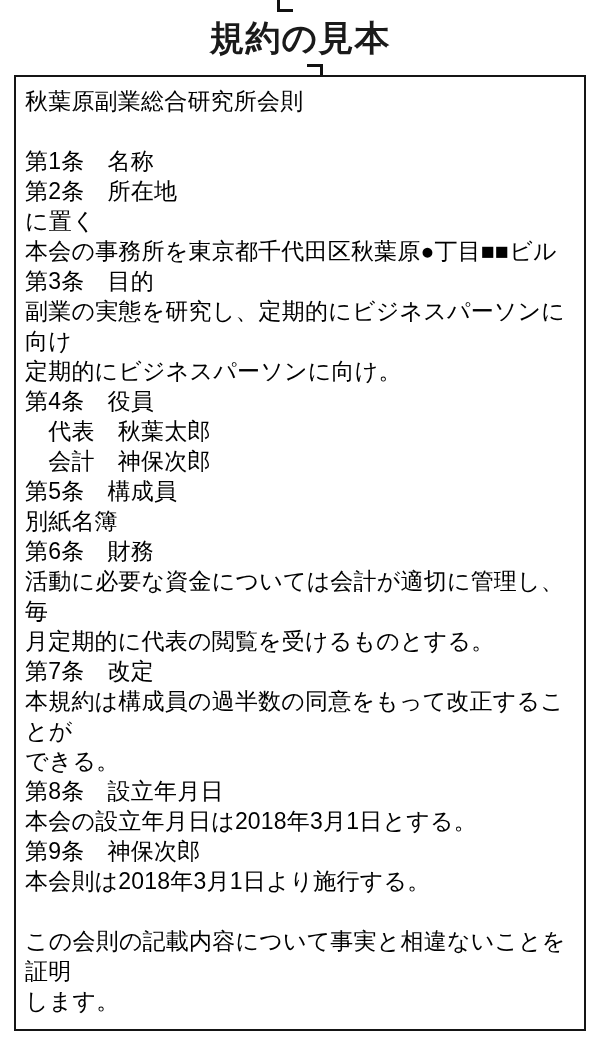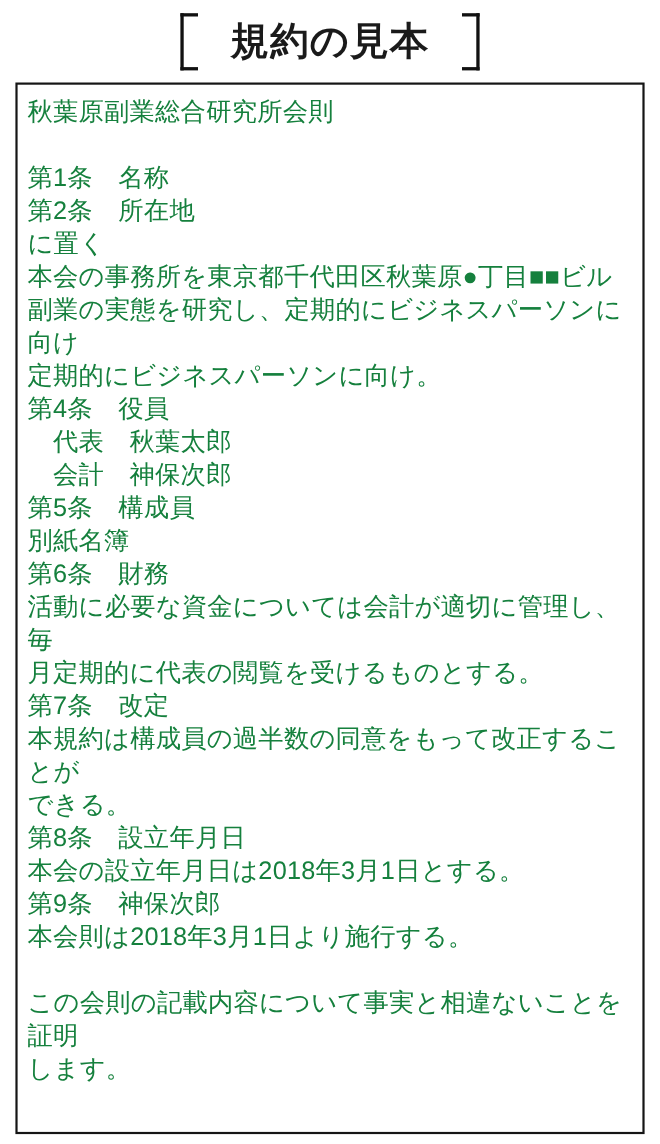--- a/index.html
+++ b/index.html
@@ -19,20 +19,21 @@
   
   .title-row {
     position: absolute;
     top: 10px;
     left: 0;
     width: 600px;
     height: 56px;
     display: flex;
     align-items: center;
     justify-content: center;
+    flex-direction: column;
   }
   .bracket {
     width: 16px;
     height: 52px;
     flex: 0 0 auto;
   }
   .bracket.left {
     border-left: 3px solid #111;
     border-top: 3px solid #111;
     border-bottom: 3px solid #111;
@@ -61,21 +62,21 @@
     border: 2px solid #151515;
     background: #ffffff;
     padding: 9px 6px 10px 9px;
   }
   .doc-line {
     font-size: 23px;
     line-height: 30px;
     min-height: 30px;
     white-space: pre-wrap;
     letter-spacing: 0.2px;
-    color: #15803d;
+    color: #000000;
   }
 </style>
 </head>
 <body>
 
 <div class="page">
 
   <div class="title-row">
     <div class="bracket left"></div>
     <h1 class="title">規約の見本</h1>
@@ -83,20 +84,21 @@
   </div>
 
   <div class="doc-box">
     <div id="doc-body">
         <div class="doc-line">秋葉原副業総合研究所会則</div>
         <div class="doc-line"></div>
         <div class="doc-line">第1条　名称</div>
         <div class="doc-line">第2条　所在地</div>
         <div class="doc-line">に置く</div>
         <div class="doc-line">本会の事務所を東京都千代田区秋葉原●丁目■■ビル</div>
+        <div class="doc-line">第3条　目的</div>
         <div class="doc-line">副業の実態を研究し、定期的にビジネスパーソンに向け</div>
         <div class="doc-line">定期的にビジネスパーソンに向け。</div>
         <div class="doc-line">第4条　役員</div>
         <div class="doc-line">　代表　秋葉太郎</div>
         <div class="doc-line">　会計　神保次郎</div>
         <div class="doc-line">第5条　構成員</div>
         <div class="doc-line">別紙名簿</div>
         <div class="doc-line">第6条　財務</div>
         <div class="doc-line">活動に必要な資金については会計が適切に管理し、毎</div>
         <div class="doc-line">月定期的に代表の閲覧を受けるものとする。</div>

